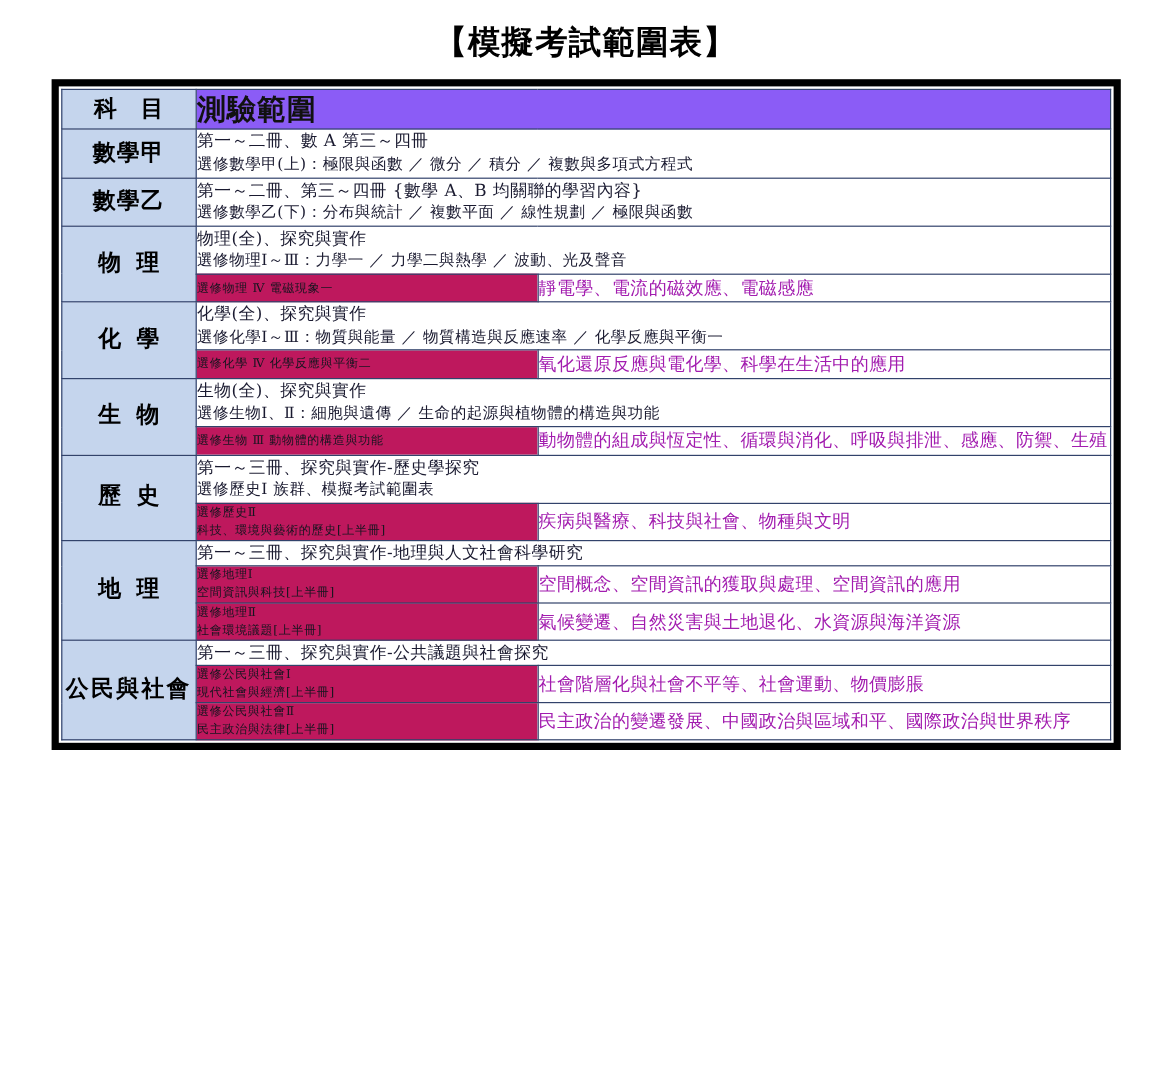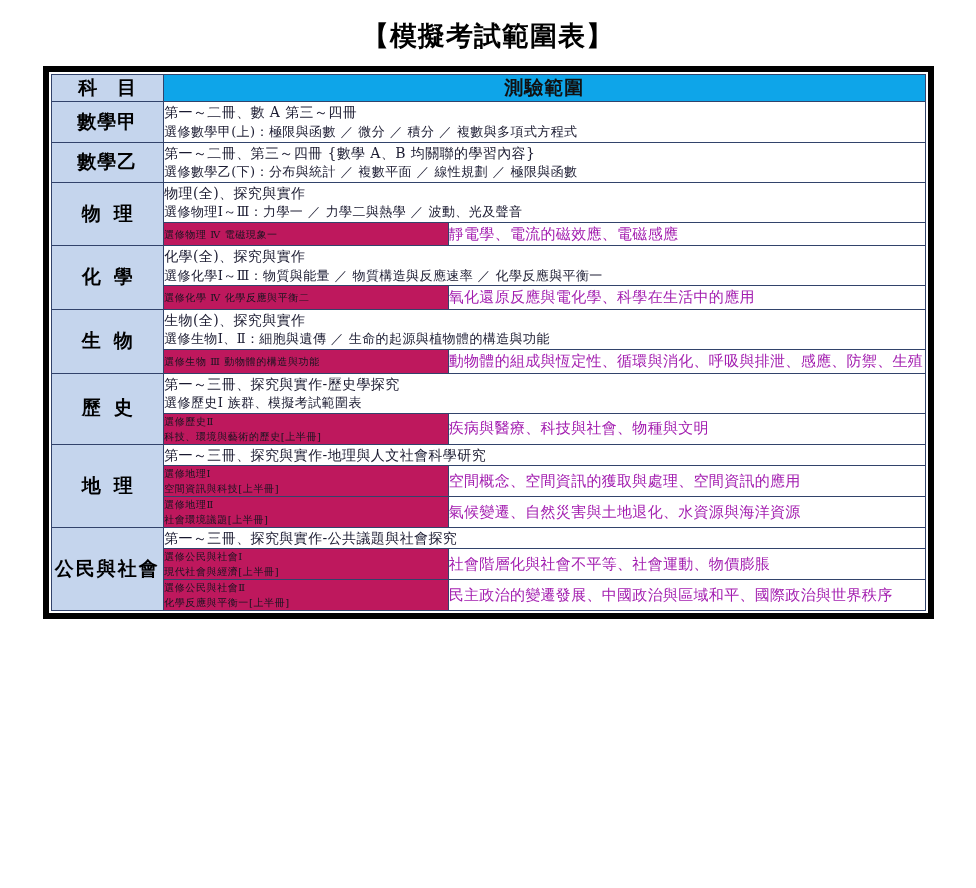--- a/index.html
+++ b/index.html
@@ -72,24 +72,24 @@
     color: #000000;
     padding: 6px 2px;
     line-height: 1.3;
   }
   .subject-cell .sp2 { letter-spacing: 13px; padding-left: 13px; }
   .subject-cell .sp0 { letter-spacing: 1px; }
   .subject-cell .sp5 { letter-spacing: 2px; }
 
   
   .hdr-cell {
-    background: #0ea5e9;
-    text-align: center;
-    font-family: "DejaVu Serif", "Liberation Serif", serif;
-    font-size: 19px;
+    background: #8b5cf6;
+    text-align: left;
+    font-family: "DejaVu Serif", "Liberation Serif", serif;
+    font-size: 24px;
     font-weight: bold;
     color: #111111;
     padding: 10px 4px;
     letter-spacing: 1px;
   }
   .hdr-subject {
     background: #c5d5ed;
     text-align: center;
     font-family: Liberation Serif, serif;
     font-size: 19px;
@@ -256,21 +256,21 @@
           <tr>
             <td class="sub-left">
               <span class="nowrapline">選修公民與社會Ⅰ</span>
               <span class="nowrapline">現代社會與經濟[上半冊]</span>
             </td>
             <td class="sub-right">社會階層化與社會不平等、社會運動、物價膨脹</td>
           </tr>
           <tr>
             <td class="sub-left">
               <span class="nowrapline">選修公民與社會Ⅱ</span>
-              <span class="nowrapline">化學反應與平衡一[上半冊]</span>
+              <span class="nowrapline">民主政治與法律[上半冊]</span>
             </td>
             <td class="sub-right wrap">民主政治的變遷發展、中國政治與區域和平、國際政治與世界秩序</td>
           </tr>
         </tbody>
     </table>
   </div>
 
 </div>
 
 </body></html>

